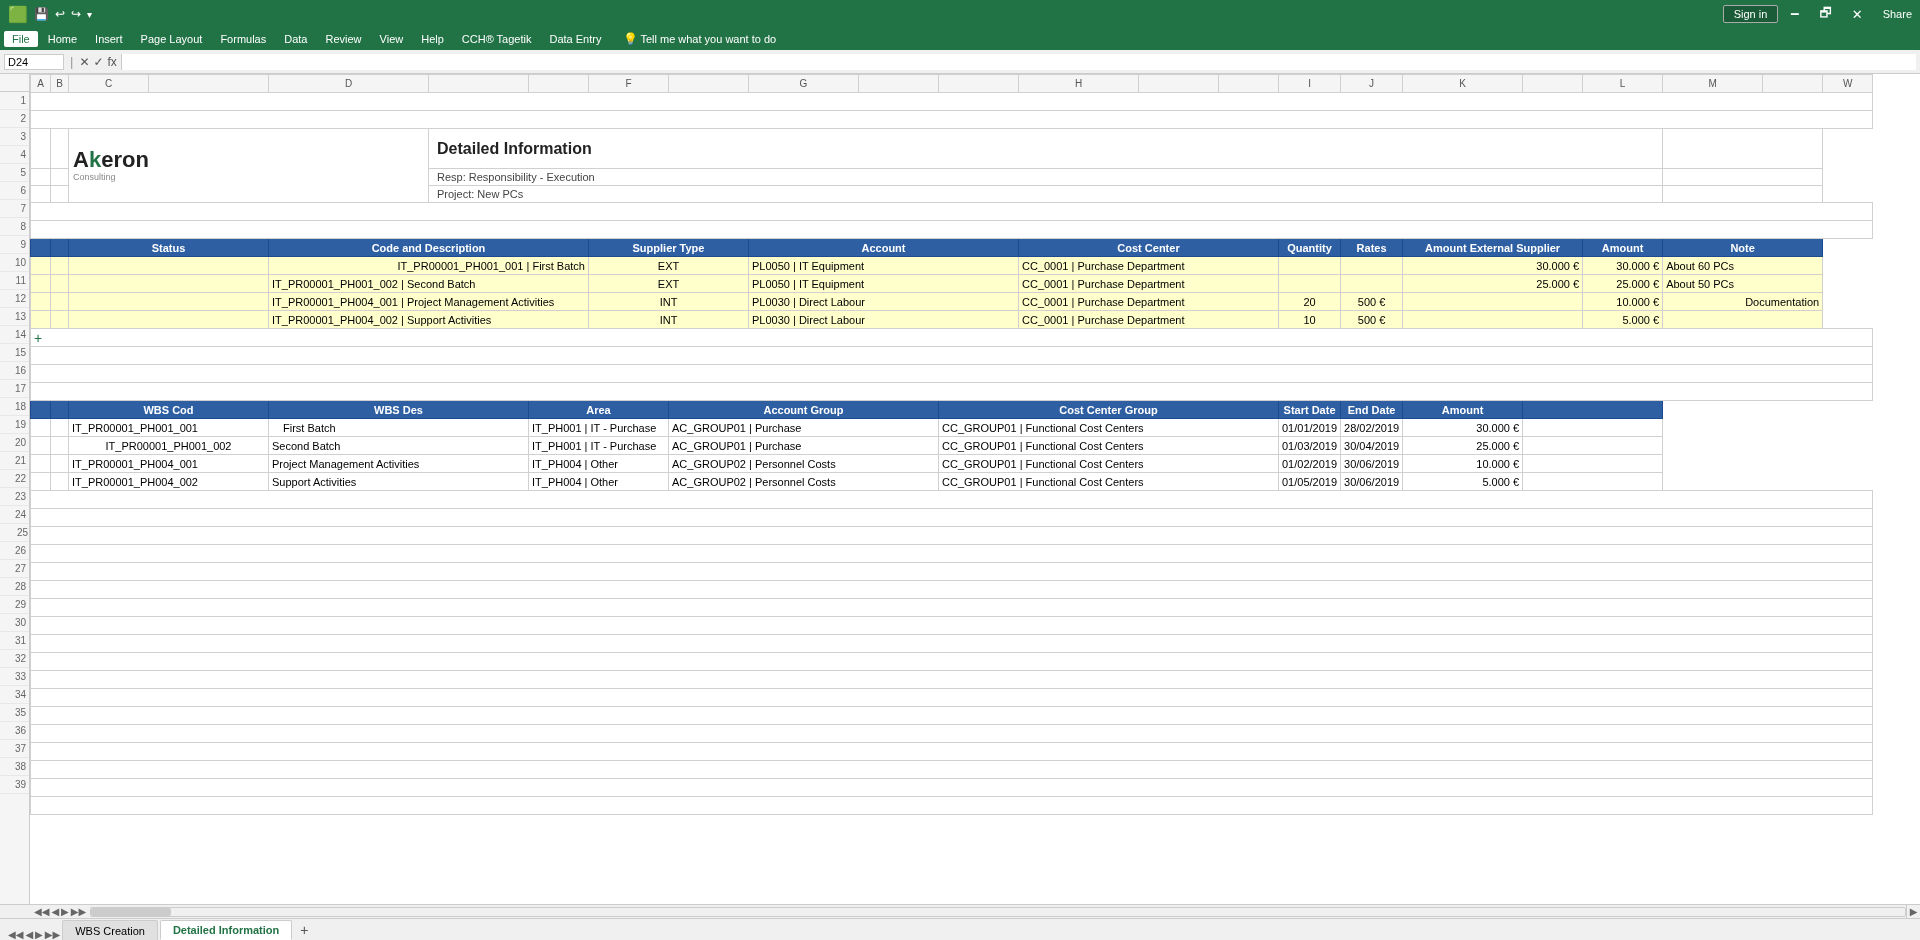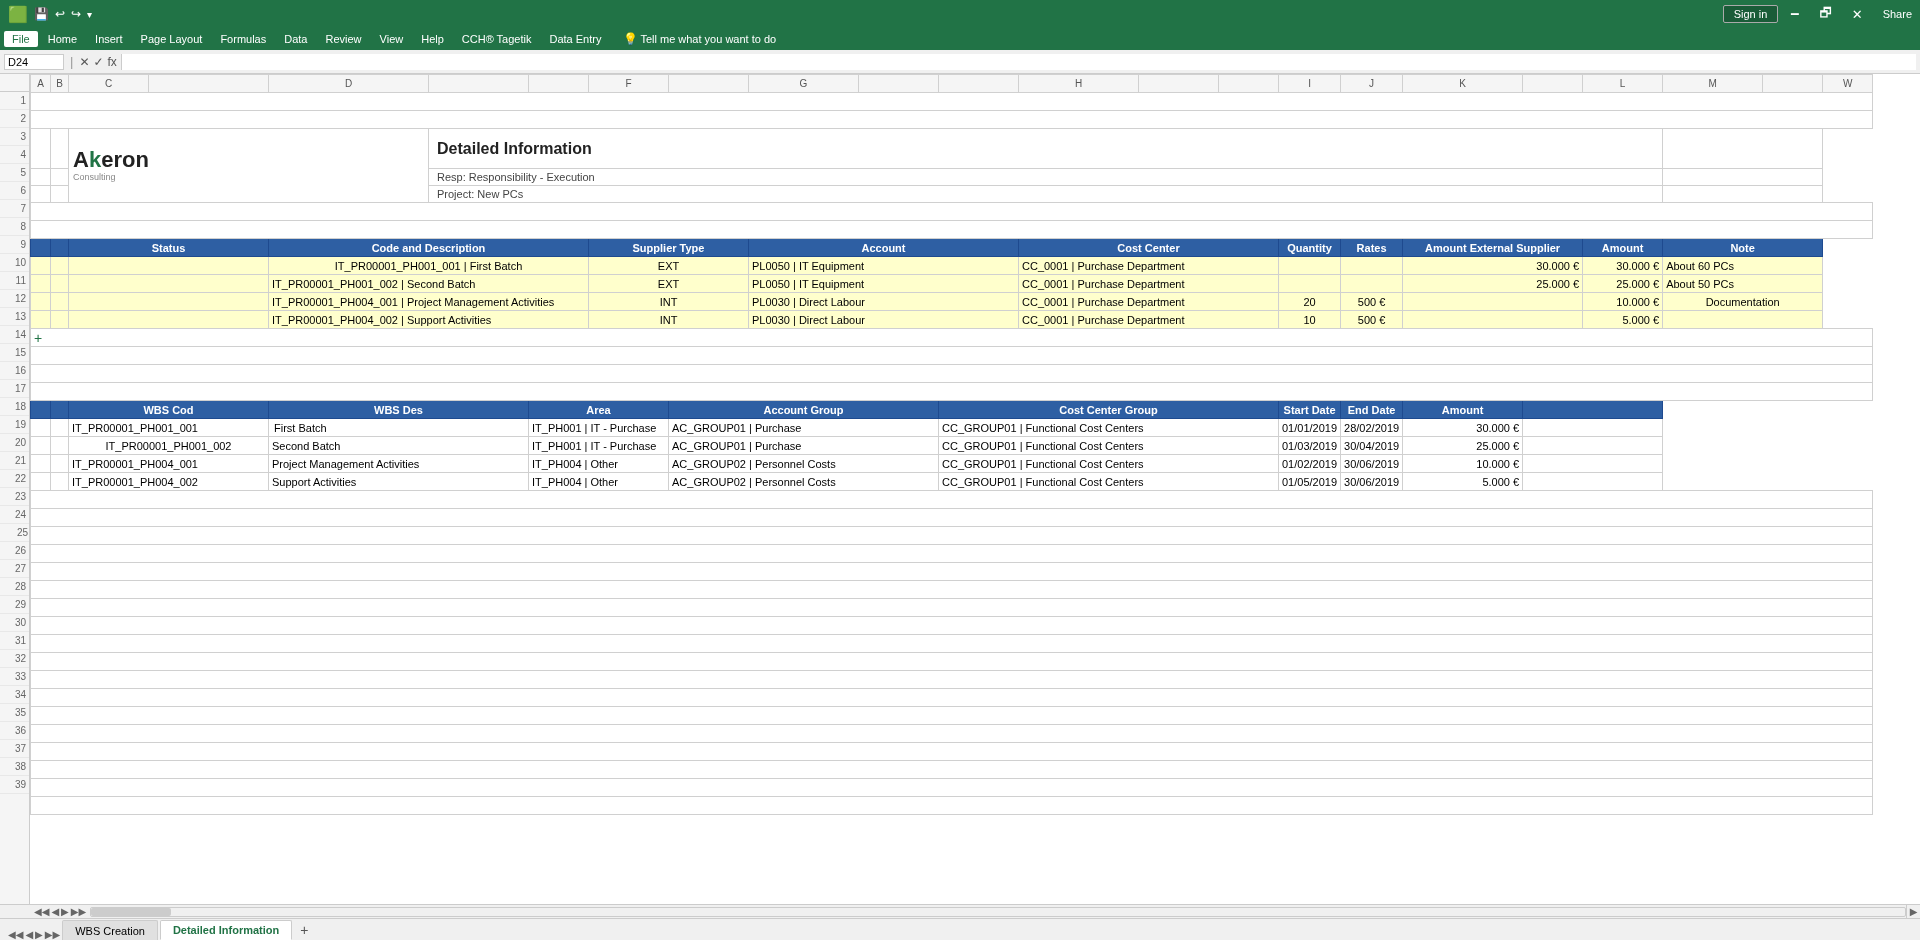--- a/index.html
+++ b/index.html
@@ -303,21 +303,21 @@
               <td style="border: 1px solid rgb(30, 74, 143); background: rgb(46, 95, 163); color: rgb(255, 255, 255); font-weight: bold; text-align: center; padding: 0px 3px; height: 18px; font-size: 11px;">Quantity</td>
               <td style="border: 1px solid rgb(30, 74, 143); background: rgb(46, 95, 163); color: rgb(255, 255, 255); font-weight: bold; text-align: center; padding: 0px 3px; height: 18px; font-size: 11px;">Rates</td>
               <td colspan="2" style="border: 1px solid rgb(30, 74, 143); background: rgb(46, 95, 163); color: rgb(255, 255, 255); font-weight: bold; text-align: center; padding: 0px 3px; height: 18px; font-size: 11px;">Amount External Supplier</td>
               <td style="border: 1px solid rgb(30, 74, 143); background: rgb(46, 95, 163); color: rgb(255, 255, 255); font-weight: bold; text-align: center; padding: 0px 3px; height: 18px; font-size: 11px;">Amount</td>
               <td colspan="2" style="border: 1px solid rgb(30, 74, 143); background: rgb(46, 95, 163); color: rgb(255, 255, 255); font-weight: bold; text-align: center; padding: 0px 3px; height: 18px; font-size: 11px;">Note</td>
             </tr>
             <tr>
               <td style="border: 1px solid rgb(208, 208, 208); background: rgb(255, 255, 204); height: 18px; font-size: 11px; padding: 0px 3px; text-align: left; white-space: nowrap; overflow: hidden;"></td>
               <td style="border: 1px solid rgb(208, 208, 208); background: rgb(255, 255, 204); height: 18px; font-size: 11px; padding: 0px 3px; text-align: left; white-space: nowrap; overflow: hidden;"></td>
               <td colspan="2" style="border: 1px solid rgb(208, 208, 208); background: rgb(255, 255, 204); height: 18px; font-size: 11px; padding: 0px 3px; text-align: center; white-space: nowrap; overflow: hidden;"></td>
-              <td colspan="3" style="border: 1px solid rgb(208, 208, 208); background: rgb(255, 255, 204); height: 18px; font-size: 11px; padding: 0px 3px; text-align: center; white-space: nowrap; overflow: hidden;">IT_PR00001_PH001_001 | First Batch</td>
+              <td colspan="3" style="border: 1px solid rgb(208, 208, 208); background: rgb(255, 255, 204); height: 18px; font-size: 11px; padding: 0px 3px; text-align: right; white-space: nowrap; overflow: hidden;">IT_PR00001_PH001_001 | First Batch</td>
               <td colspan="2" style="border: 1px solid rgb(208, 208, 208); background: rgb(255, 255, 204); height: 18px; font-size: 11px; padding: 0px 3px; text-align: center; white-space: nowrap; overflow: hidden;">EXT</td>
               <td colspan="3" style="border: 1px solid rgb(208, 208, 208); background: rgb(255, 255, 204); height: 18px; font-size: 11px; padding: 0px 3px; text-align: left; white-space: nowrap; overflow: hidden;">PL0050 | IT Equipment</td>
               <td colspan="3" style="border: 1px solid rgb(208, 208, 208); background: rgb(255, 255, 204); height: 18px; font-size: 11px; padding: 0px 3px; text-align: left; white-space: nowrap; overflow: hidden;">CC_0001 | Purchase Department</td>
               <td style="border: 1px solid rgb(208, 208, 208); background: rgb(255, 255, 204); height: 18px; font-size: 11px; padding: 0px 3px; text-align: center; white-space: nowrap; overflow: hidden;"></td>
               <td style="border: 1px solid rgb(208, 208, 208); background: rgb(255, 255, 204); height: 18px; font-size: 11px; padding: 0px 3px; text-align: center; white-space: nowrap; overflow: hidden;"></td>
               <td colspan="2" style="border: 1px solid rgb(208, 208, 208); background: rgb(255, 255, 204); height: 18px; font-size: 11px; padding: 0px 3px; text-align: right; white-space: nowrap; overflow: hidden;">30.000 €</td>
               <td style="border: 1px solid rgb(208, 208, 208); background: rgb(255, 255, 204); height: 18px; font-size: 11px; padding: 0px 3px; text-align: right; white-space: nowrap; overflow: hidden;">30.000 €</td>
               <td colspan="2" style="border: 1px solid rgb(208, 208, 208); background: rgb(255, 255, 204); height: 18px; font-size: 11px; padding: 0px 3px; text-align: left; white-space: nowrap; overflow: hidden;">About 60 PCs</td>
             </tr>
             <tr>
@@ -339,21 +339,21 @@
               <td style="border: 1px solid rgb(208, 208, 208); background: rgb(255, 255, 204); height: 18px; font-size: 11px; padding: 0px 3px; text-align: left; white-space: nowrap; overflow: hidden;"></td>
               <td colspan="2" style="border: 1px solid rgb(208, 208, 208); background: rgb(255, 255, 204); height: 18px; font-size: 11px; padding: 0px 3px; text-align: center; white-space: nowrap; overflow: hidden;"></td>
               <td colspan="3" style="border: 1px solid rgb(208, 208, 208); background: rgb(255, 255, 204); height: 18px; font-size: 11px; padding: 0px 3px; text-align: left; white-space: nowrap; overflow: hidden;">IT_PR00001_PH004_001 | Project Management Activities</td>
               <td colspan="2" style="border: 1px solid rgb(208, 208, 208); background: rgb(255, 255, 204); height: 18px; font-size: 11px; padding: 0px 3px; text-align: center; white-space: nowrap; overflow: hidden;">INT</td>
               <td colspan="3" style="border: 1px solid rgb(208, 208, 208); background: rgb(255, 255, 204); height: 18px; font-size: 11px; padding: 0px 3px; text-align: left; white-space: nowrap; overflow: hidden;">PL0030 | Direct Labour</td>
               <td colspan="3" style="border: 1px solid rgb(208, 208, 208); background: rgb(255, 255, 204); height: 18px; font-size: 11px; padding: 0px 3px; text-align: left; white-space: nowrap; overflow: hidden;">CC_0001 | Purchase Department</td>
               <td style="border: 1px solid rgb(208, 208, 208); background: rgb(255, 255, 204); height: 18px; font-size: 11px; padding: 0px 3px; text-align: center; white-space: nowrap; overflow: hidden;">20</td>
               <td style="border: 1px solid rgb(208, 208, 208); background: rgb(255, 255, 204); height: 18px; font-size: 11px; padding: 0px 3px; text-align: center; white-space: nowrap; overflow: hidden;">500 €</td>
               <td colspan="2" style="border: 1px solid rgb(208, 208, 208); background: rgb(255, 255, 204); height: 18px; font-size: 11px; padding: 0px 3px; text-align: right; white-space: nowrap; overflow: hidden;"></td>
               <td style="border: 1px solid rgb(208, 208, 208); background: rgb(255, 255, 204); height: 18px; font-size: 11px; padding: 0px 3px; text-align: right; white-space: nowrap; overflow: hidden;">10.000 €</td>
-              <td colspan="2" style="border: 1px solid rgb(208, 208, 208); background: rgb(255, 255, 204); height: 18px; font-size: 11px; padding: 0px 3px; text-align: center; white-space: nowrap; overflow: hidden;">Documentation</td>
+              <td colspan="2" style="border: 1px solid rgb(208, 208, 208); background: rgb(255, 255, 204); height: 18px; font-size: 11px; padding: 0px 3px; text-align: right; white-space: nowrap; overflow: hidden;">Documentation</td>
             </tr>
             <tr>
               <td style="border: 1px solid rgb(208, 208, 208); background: rgb(255, 255, 204); height: 18px; font-size: 11px; padding: 0px 3px; text-align: left; white-space: nowrap; overflow: hidden;"></td>
               <td style="border: 1px solid rgb(208, 208, 208); background: rgb(255, 255, 204); height: 18px; font-size: 11px; padding: 0px 3px; text-align: left; white-space: nowrap; overflow: hidden;"></td>
               <td colspan="2" style="border: 1px solid rgb(208, 208, 208); background: rgb(255, 255, 204); height: 18px; font-size: 11px; padding: 0px 3px; text-align: center; white-space: nowrap; overflow: hidden;"></td>
               <td colspan="3" style="border: 1px solid rgb(208, 208, 208); background: rgb(255, 255, 204); height: 18px; font-size: 11px; padding: 0px 3px; text-align: left; white-space: nowrap; overflow: hidden;">IT_PR00001_PH004_002 | Support Activities</td>
               <td colspan="2" style="border: 1px solid rgb(208, 208, 208); background: rgb(255, 255, 204); height: 18px; font-size: 11px; padding: 0px 3px; text-align: center; white-space: nowrap; overflow: hidden;">INT</td>
               <td colspan="3" style="border: 1px solid rgb(208, 208, 208); background: rgb(255, 255, 204); height: 18px; font-size: 11px; padding: 0px 3px; text-align: left; white-space: nowrap; overflow: hidden;">PL0030 | Direct Labour</td>
               <td colspan="3" style="border: 1px solid rgb(208, 208, 208); background: rgb(255, 255, 204); height: 18px; font-size: 11px; padding: 0px 3px; text-align: left; white-space: nowrap; overflow: hidden;">CC_0001 | Purchase Department</td>
               <td style="border: 1px solid rgb(208, 208, 208); background: rgb(255, 255, 204); height: 18px; font-size: 11px; padding: 0px 3px; text-align: center; white-space: nowrap; overflow: hidden;">10</td>
@@ -384,21 +384,21 @@
               <td colspan="4" style="border: 1px solid rgb(30, 74, 143); background: rgb(46, 95, 163); color: rgb(255, 255, 255); font-weight: bold; text-align: center; padding: 0px 3px; height: 18px; font-size: 11px;">Cost Center Group</td>
               <td style="border: 1px solid rgb(30, 74, 143); background: rgb(46, 95, 163); color: rgb(255, 255, 255); font-weight: bold; text-align: center; padding: 0px 3px; height: 18px; font-size: 11px;">Start Date</td>
               <td style="border: 1px solid rgb(30, 74, 143); background: rgb(46, 95, 163); color: rgb(255, 255, 255); font-weight: bold; text-align: center; padding: 0px 3px; height: 18px; font-size: 11px;">End Date</td>
               <td style="border: 1px solid rgb(30, 74, 143); background: rgb(46, 95, 163); color: rgb(255, 255, 255); font-weight: bold; text-align: center; padding: 0px 3px; height: 18px; font-size: 11px;">Amount</td>
               <td colspan="2" style="border: 1px solid rgb(30, 74, 143); background: rgb(46, 95, 163); height: 18px;"></td>
             </tr>
             <tr>
               <td style="border: 1px solid rgb(208, 208, 208); background: rgb(255, 255, 255); height: 18px; font-size: 11px; padding: 0px 3px; text-align: left; white-space: nowrap; overflow: hidden;"></td>
               <td style="border: 1px solid rgb(208, 208, 208); background: rgb(255, 255, 255); height: 18px; font-size: 11px; padding: 0px 3px; text-align: left; white-space: nowrap; overflow: hidden;"></td>
               <td colspan="2" style="border: 1px solid rgb(208, 208, 208); background: rgb(255, 255, 255); height: 18px; font-size: 11px; padding: 0px 3px; text-align: left; white-space: nowrap; overflow: hidden;">IT_PR00001_PH001_001</td>
-              <td colspan="2" style="border: 1px solid rgb(208, 208, 208); background: rgb(255, 255, 255); height: 18px; font-size: 11px; padding: 0px 5px; text-align: left; white-space: nowrap; overflow: hidden;">First Batch</td>
+              <td colspan="2" style="border: 1px solid rgb(208, 208, 208); background: rgb(255, 255, 255); height: 18px; font-size: 11px; padding: 0px 14px; text-align: left; white-space: nowrap; overflow: hidden;">First Batch</td>
               <td colspan="2" style="border: 1px solid rgb(208, 208, 208); background: rgb(255, 255, 255); height: 18px; font-size: 11px; padding: 0px 3px; text-align: left; white-space: nowrap; overflow: hidden;">IT_PH001 | IT - Purchase</td>
               <td colspan="3" style="border: 1px solid rgb(208, 208, 208); background: rgb(255, 255, 255); height: 18px; font-size: 11px; padding: 0px 3px; text-align: left; white-space: nowrap; overflow: hidden;">AC_GROUP01 | Purchase</td>
               <td colspan="4" style="border: 1px solid rgb(208, 208, 208); background: rgb(255, 255, 255); height: 18px; font-size: 11px; padding: 0px 3px; text-align: left; white-space: nowrap; overflow: hidden;">CC_GROUP01 | Functional Cost Centers</td>
               <td style="border: 1px solid rgb(208, 208, 208); background: rgb(255, 255, 255); height: 18px; font-size: 11px; padding: 0px 3px; text-align: center; white-space: nowrap; overflow: hidden;">01/01/2019</td>
               <td style="border: 1px solid rgb(208, 208, 208); background: rgb(255, 255, 255); height: 18px; font-size: 11px; padding: 0px 3px; text-align: center; white-space: nowrap; overflow: hidden;">28/02/2019</td>
               <td style="border: 1px solid rgb(208, 208, 208); background: rgb(255, 255, 255); height: 18px; font-size: 11px; padding: 0px 3px; text-align: right; white-space: nowrap; overflow: hidden;">30.000 €</td>
               <td colspan="2" style="border: 1px solid rgb(208, 208, 208); background: rgb(255, 255, 255); height: 18px; font-size: 11px; padding: 0px 3px; text-align: left; white-space: nowrap; overflow: hidden;"></td>
             </tr>
             <tr>
               <td style="border: 1px solid rgb(208, 208, 208); background: rgb(255, 255, 255); height: 18px; font-size: 11px; padding: 0px 3px; text-align: left; white-space: nowrap; overflow: hidden;"></td>

